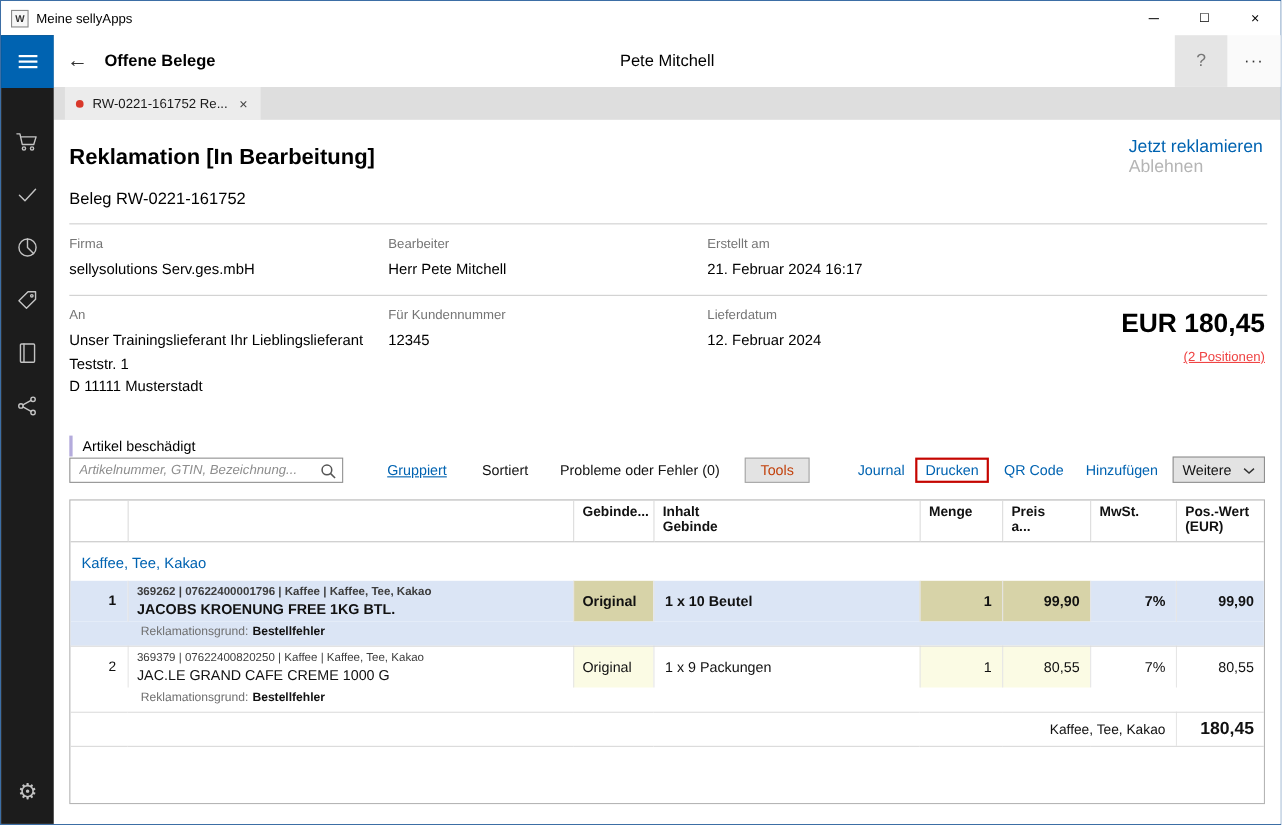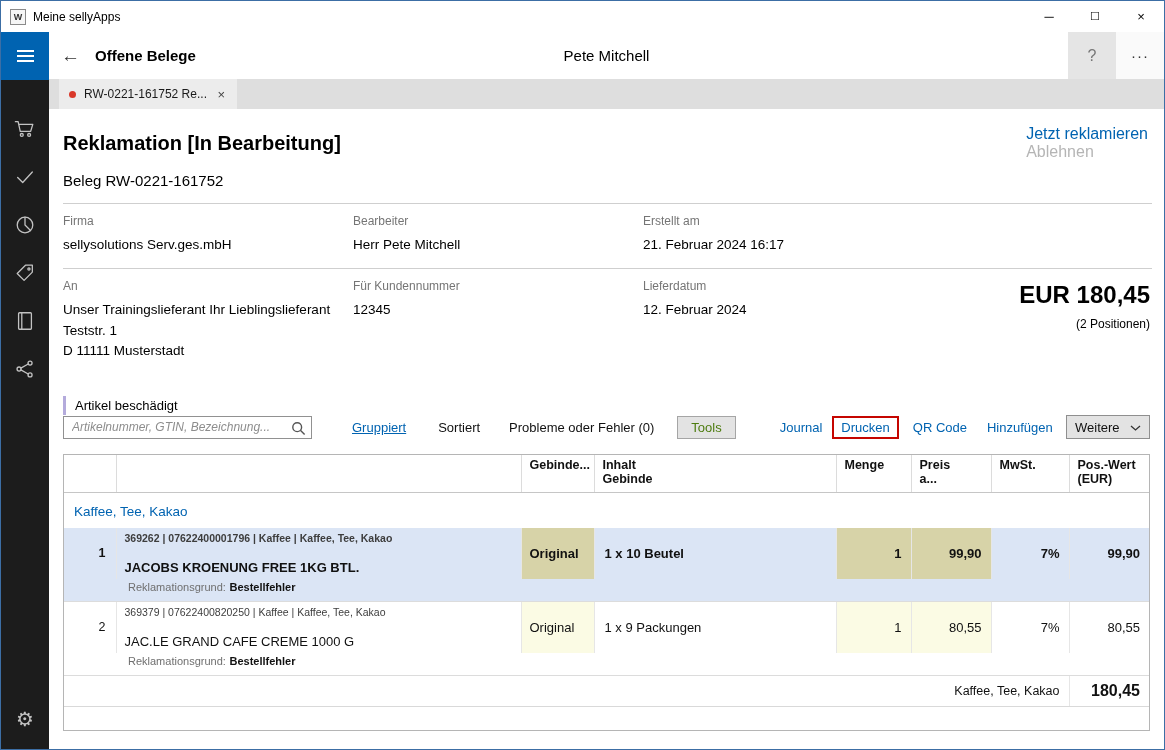--- a/index.html
+++ b/index.html
@@ -59,38 +59,38 @@
   .doc-sub { margin-top:11px; font-size:15px; color:#000; }
   .rule { border-top:1px solid #cfcfcf; margin-top:14px; }
 
   .info-grid { display:grid; grid-template-columns:290px 290px 260px 1fr; }
   .info-cell { padding-top:10px; padding-bottom:13px; }
   .lbl { font-size:12px; color:#757575; }
   .val { font-size:13.5px; color:#000; margin-top:7px; line-height:1.5; white-space:pre-line; }
   .grid-rule { grid-column:1 / -1; border-top:1px solid #cfcfcf; }
   .total-cell { text-align:right; padding-top:12px; padding-right:2px; }
   .total-amount { font-size:24px; font-weight:bold; color:#000; }
-  .total-note { font-size:12px; color:#000000; margin-top:8px; }
+  .total-note { font-size:12px; color:#ef4444; margin-top:8px;text-decoration:underline; }
 
   .damage-note { margin-top:22px; border-left:3px solid #b4abdc; padding:2px 0 2px 9px; font-size:13px; color:#000; }
 
   
   .toolbar { display:flex; align-items:center; font-size:13px; white-space:nowrap; }
   .search { position:relative; width:249px; flex:none; }
   .search input { width:100%; height:23px; border:1px solid #919191; padding:0 26px 0 8px; font-size:12px;
     font-family:"Liberation Sans","DejaVu Sans",sans-serif; color:#333; outline:none; }
   .search input::placeholder { font-style:italic; color:#8d8d8d; }
   .search-icon { position:absolute; right:6px; top:5px; }
   .search-icon svg { stroke:#555; fill:none; stroke-width:1.4; }
   .tb-blue { color:#0063b1; cursor:pointer; }
   .tb-dark { color:#111; }
   .lnk-grouped { margin-left:40px; text-decoration:underline; }
   .lnk-sorted { margin-left:32px; }
   .lnk-problems { margin-left:29px; }
-  .tools-btn { margin-left:23px; background:#e3e3e3; border:1px solid #a5a5a5; padding:3px 13px; font-size:13px; color:#4d7c0f; }
+  .tools-btn { margin-left:23px; background:#e3e3e3; border:1px solid #a5a5a5; padding:3px 13px; font-size:13px; color:#c2410c; }
   .lnk-journal { margin-left:44px; }
   .red-wrap { margin-left:10px; border:2px solid #c50500; padding:2px 7px; }
   .lnk-qr { margin-left:14px; }
   .lnk-add { margin-left:20px; }
   .more-btn { margin-left:auto; margin-right:2px; width:84px; height:24px; background:#e3e3e3; border:1px solid #8f8f8f;
     display:flex; align-items:center; justify-content:space-between; padding:0 8px; font-size:13px; color:#111; }
   .more-btn svg { stroke:#333; fill:none; stroke-width:1.3; }
 
   
   .table-frame { margin-top:15px; margin-right:2px; border:1px solid #b5b5b5; height:277px; overflow:hidden; background:#fff; }
@@ -100,21 +100,21 @@
   thead th:first-child { border-left:none; }
   td { border-left:1px solid #e6e6e6; }
   td:first-child, td[colspan] { border-left:none; }
 
   .group-row td { color:#0063b1; font-size:13.5px; padding:11px 10px 9px 10px; }
 
   .art td { vertical-align:middle; }
   .td-num { text-align:right; padding:4px 10px 4px 0; font-size:12.5px; }
   .td-desc { padding:4px 8px; }
   .meta { font-size:10.5px; color:#3d3d3d; }
-  .name { font-size:13px; margin-top:16px; }
+  .name { font-size:13px; margin-top:2px; }
   .td-geb { padding:4px 8px; }
   .td-inh { padding:4px 10px; }
   .td-r { text-align:right; padding:4px 9px; }
 
   .sel td { background:#dbe5f5; }
   .sel .meta { font-weight:600; }
   .sel .name, .sel .td-inh, .sel .td-geb, .sel .td-r, .sel .td-num { font-weight:bold; }
   .sel .td-geb, .sel .td-menge, .sel .td-preis { background:#d7d3a8; }
   .plain .td-geb, .plain .td-menge, .plain .td-preis { background:#fbfbe4; }
 

